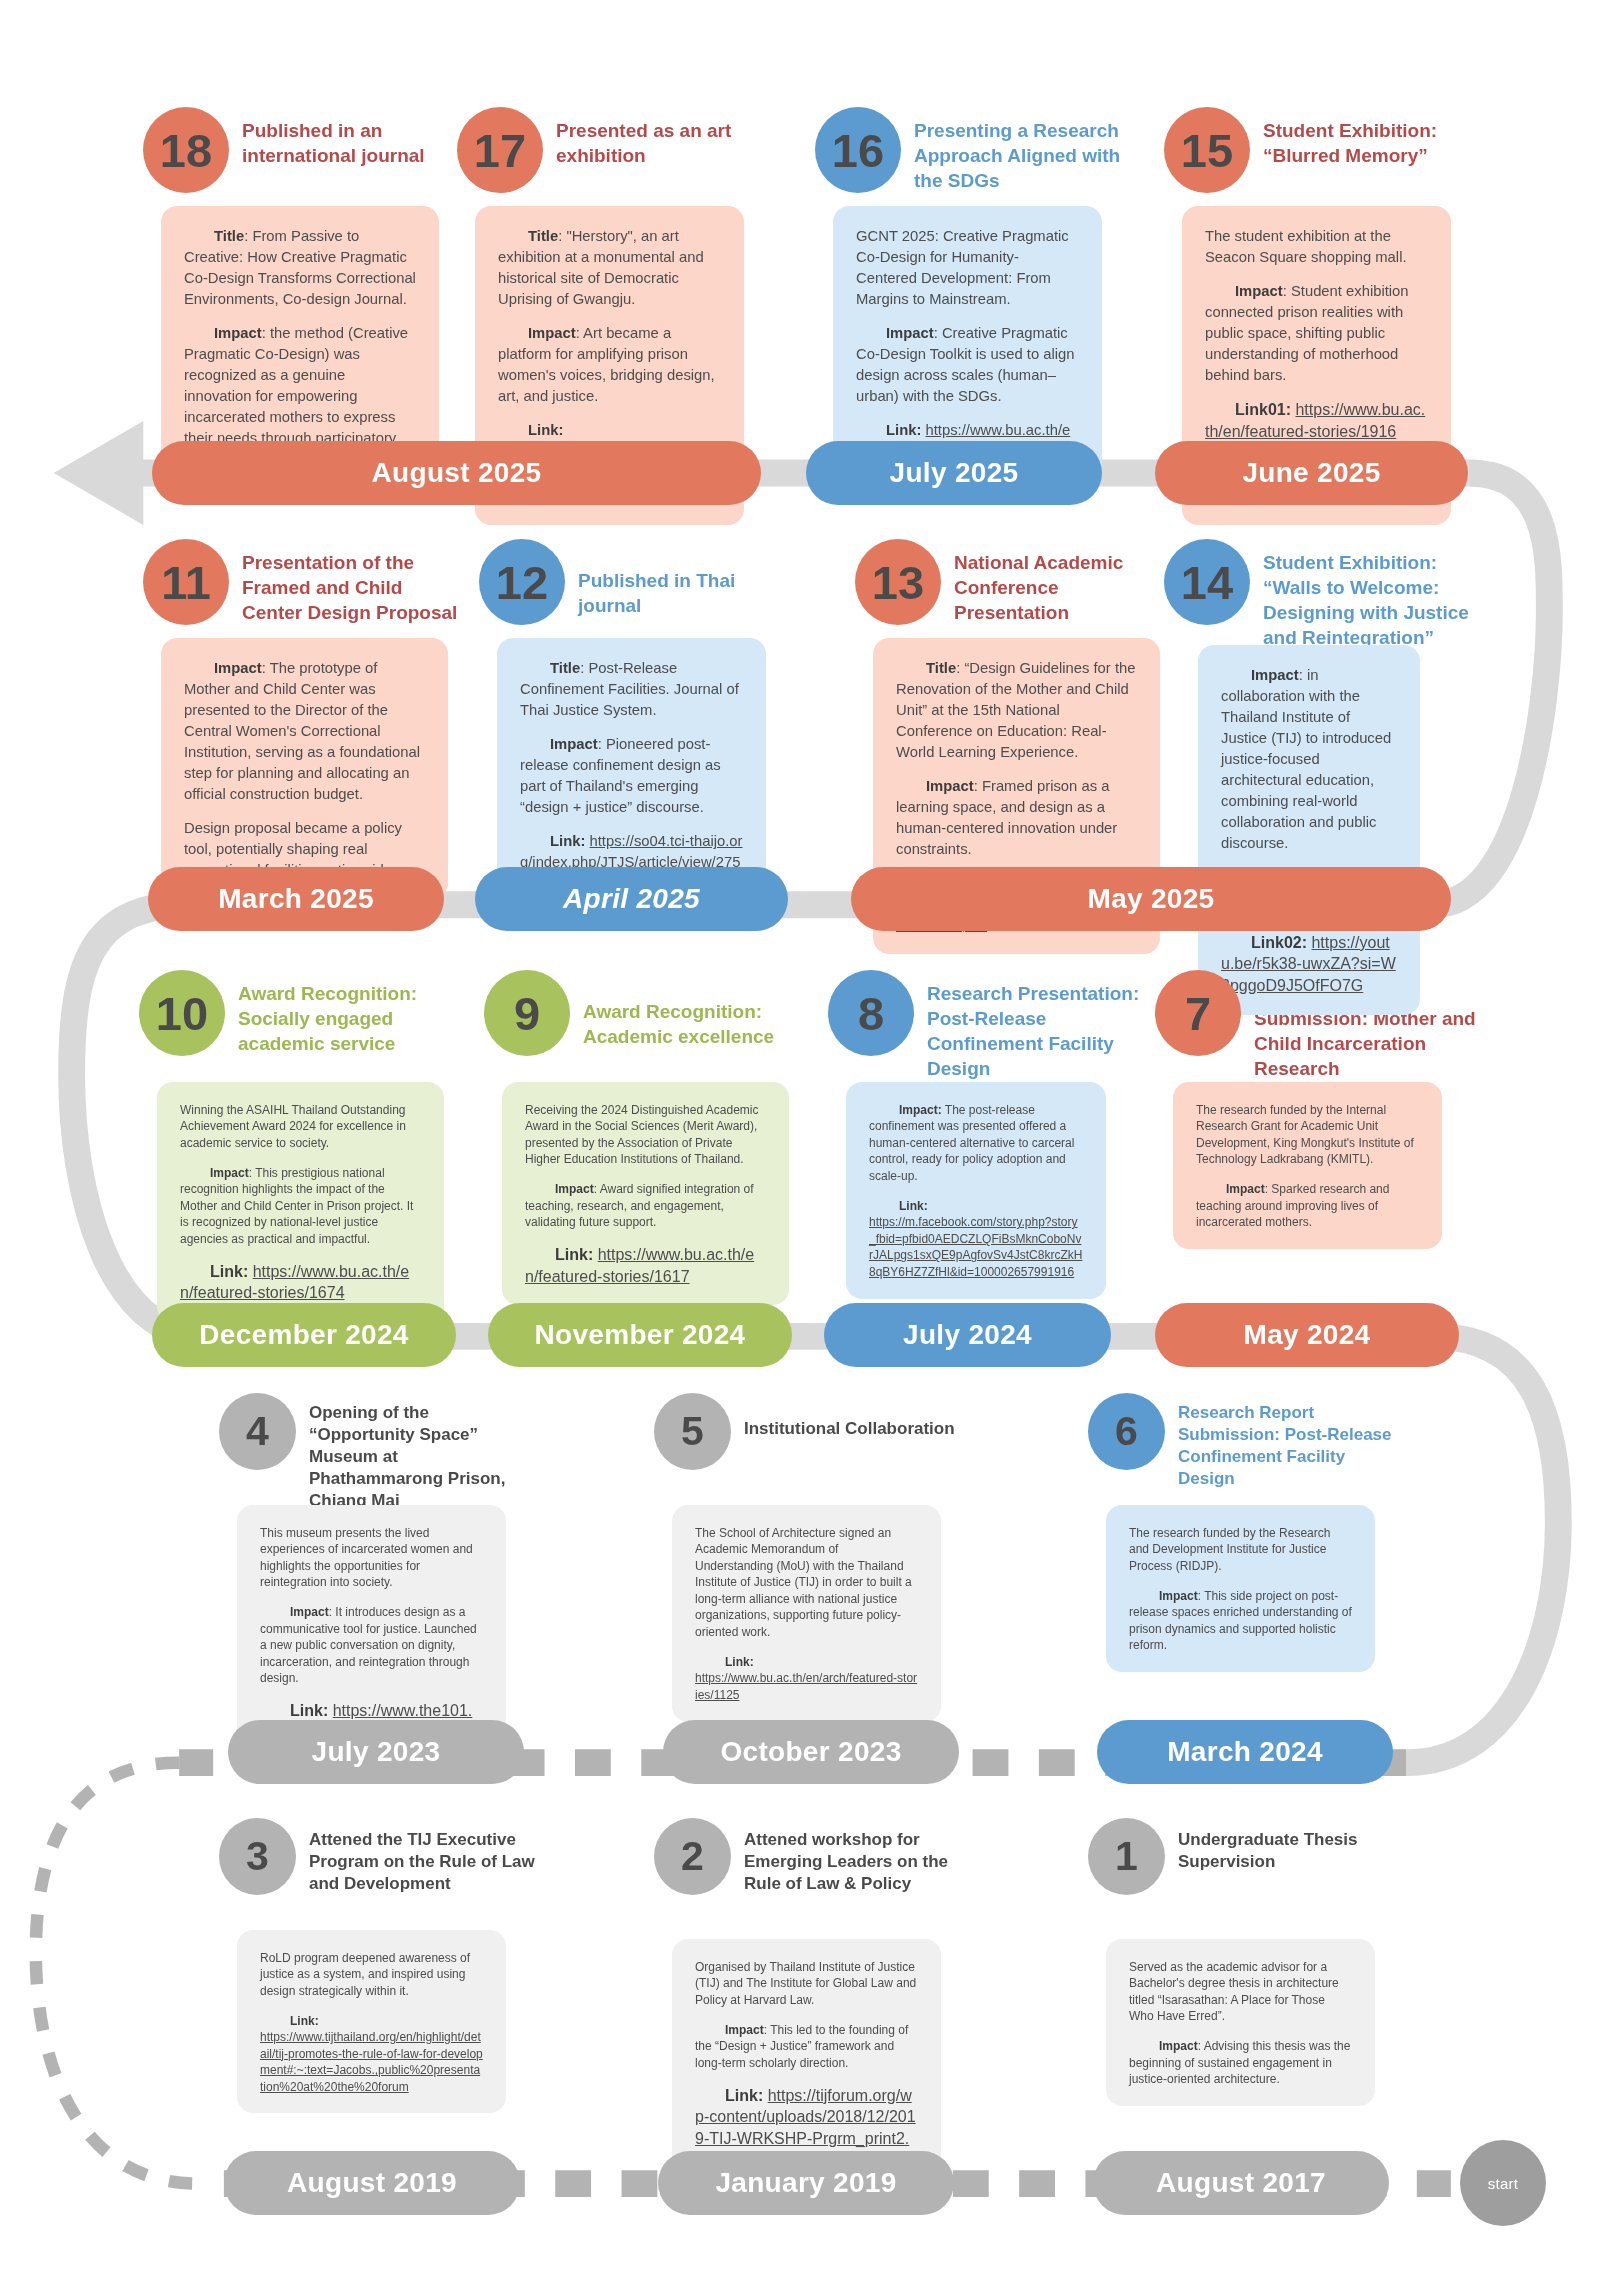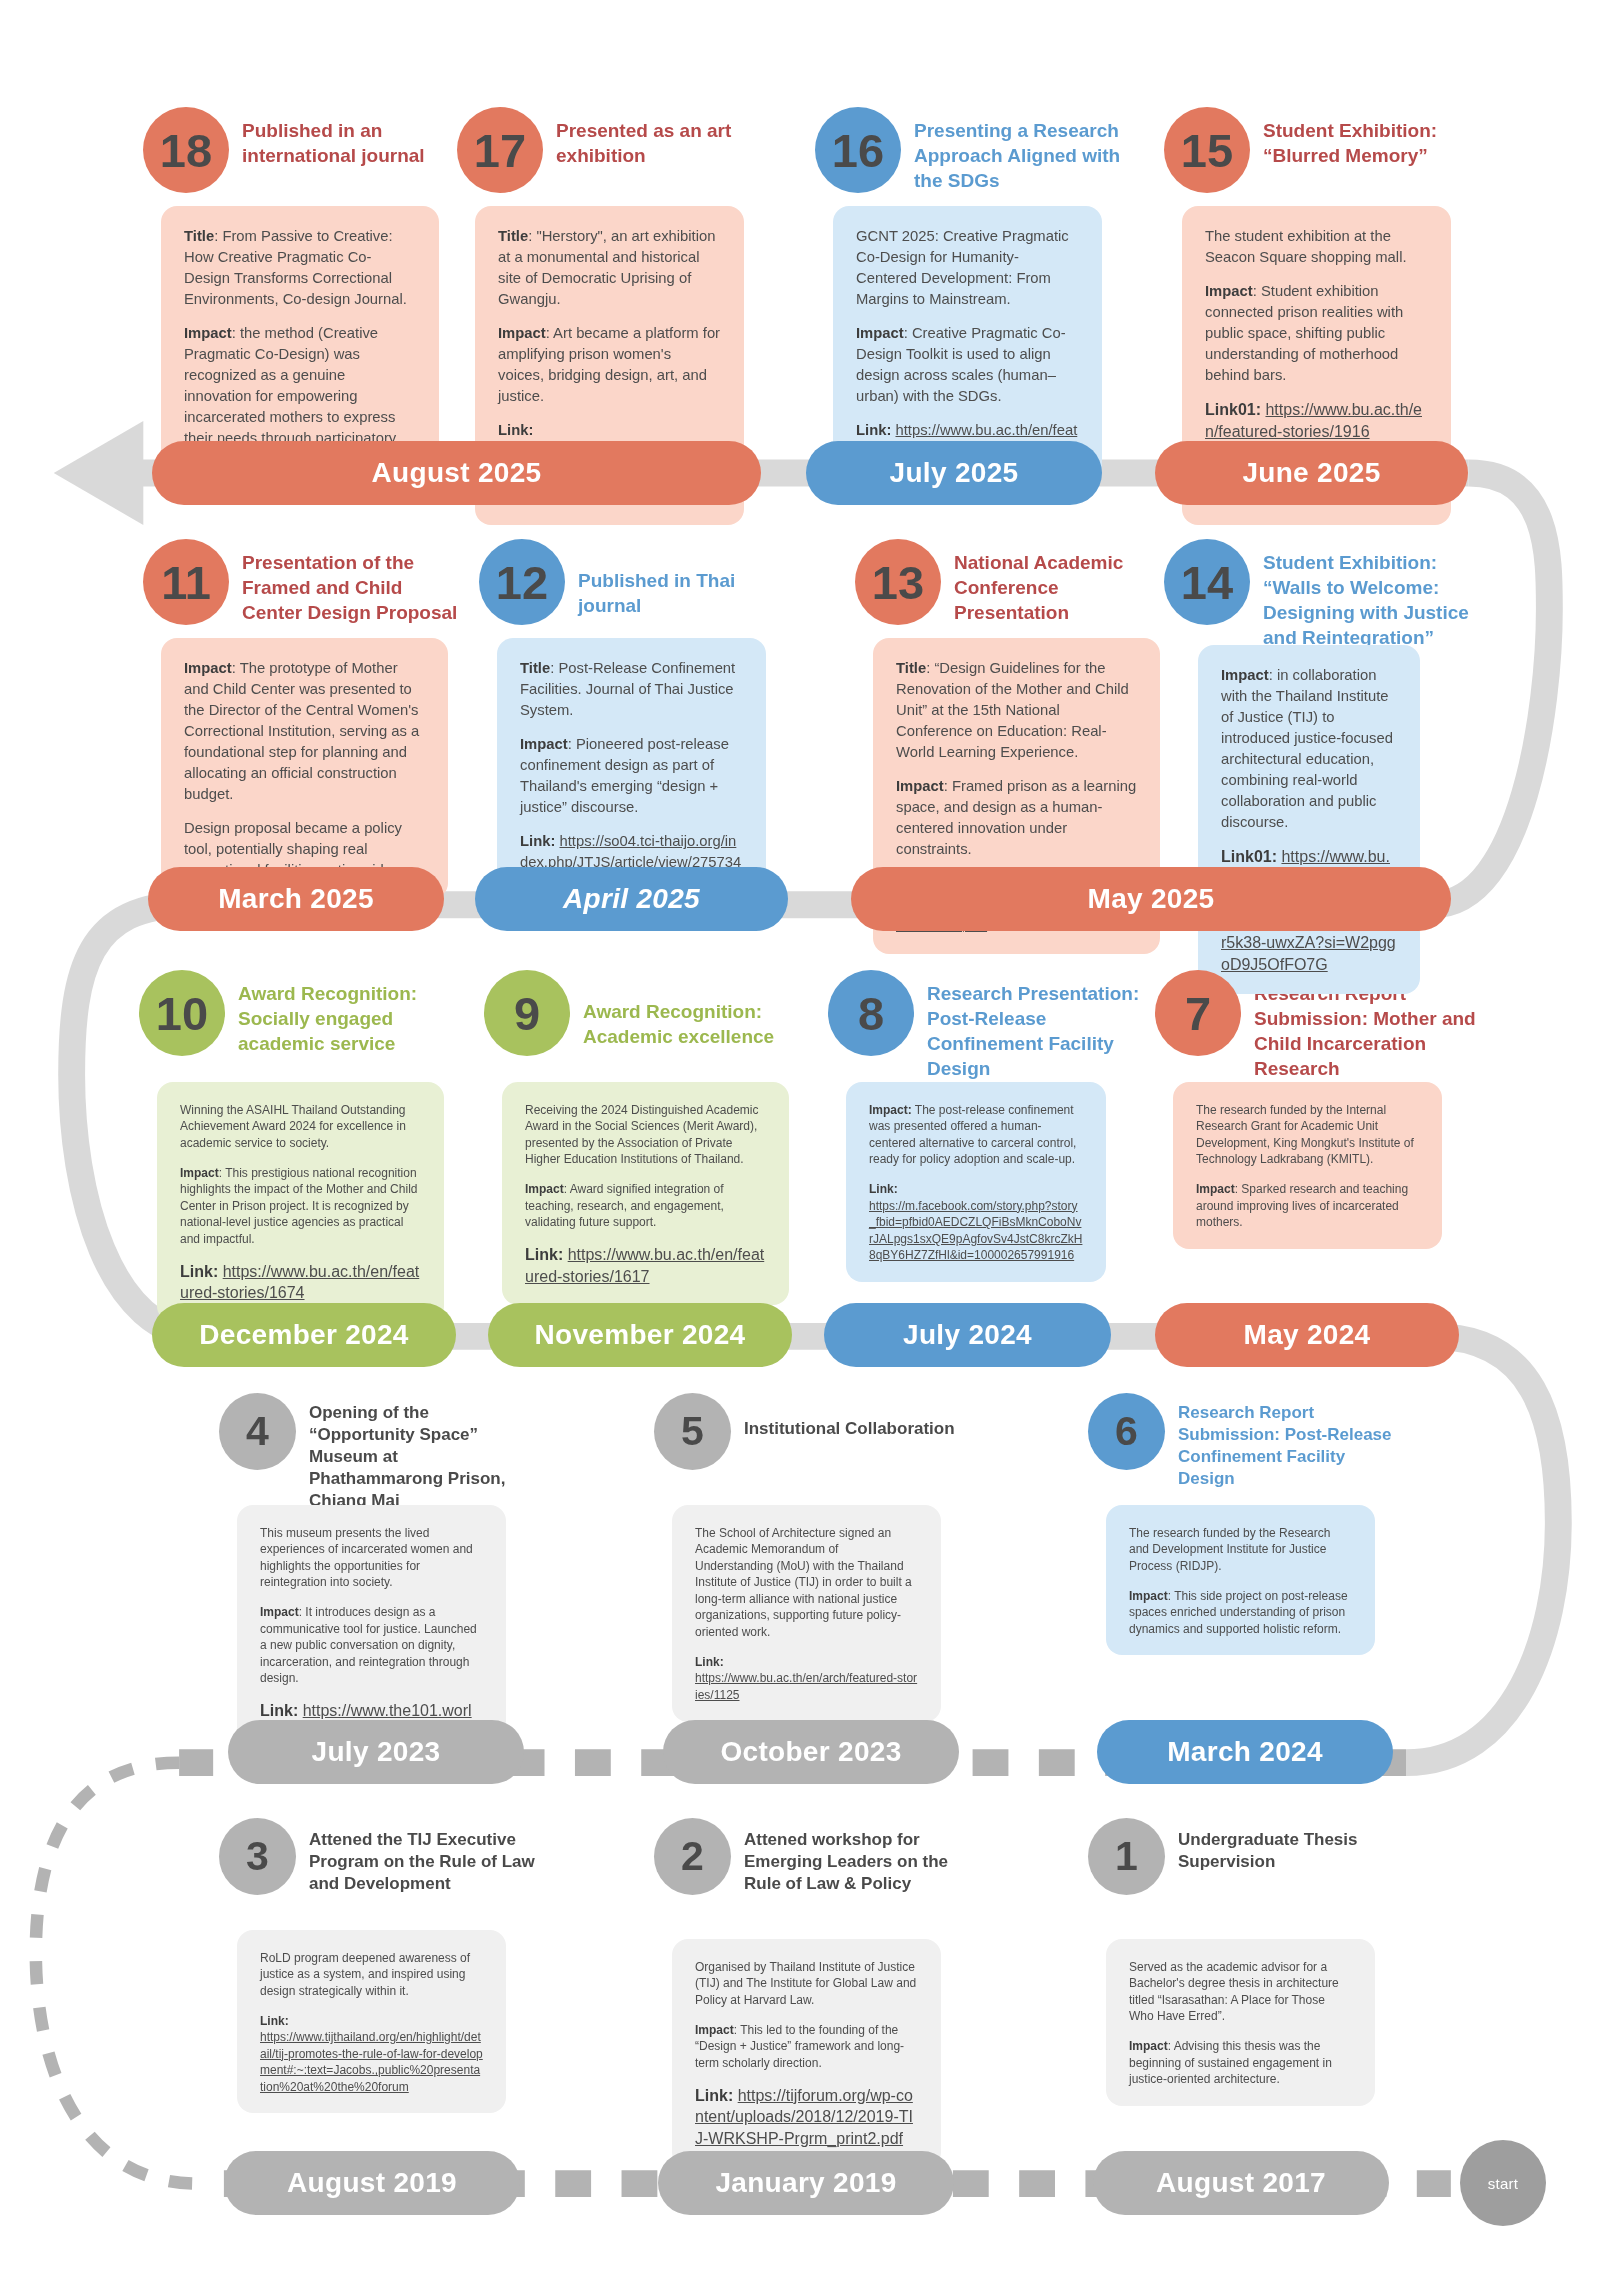--- a/index.html
+++ b/index.html
@@ -27,21 +27,21 @@
     position: absolute; top: 10.7px;
     font-size: 19px; font-weight: bold; line-height: 1.33;
   }
   .headline.sm { font-size: 17px; line-height: 1.3; }
   .card {
     position: absolute; border-radius: 16px; padding: 19.7px 23px 18px 23px;
     font-size: 14.8px; line-height: 1.42; color: #4d4d4d; z-index: 1;
   }
   .card p { margin-bottom: 13.4px; }
   .card p:last-child { margin-bottom: 0; }
-  .card b { font-weight: bold; color: #3d3d3d; }
+  .card b { font-weight: bold; color: #3d3d3d; margin-left: 30px; }
   .card .lnk { text-decoration: underline; word-break: break-all; }
   .card.tiny { font-size: 12px; line-height: 1.38; }
   .card .small { font-size: 16px; line-height: 1.35; word-break: break-all; }
   .card .xsmall { font-size: 9.9px; line-height: 1.3; word-break: break-all; }
 
   
   .pill {
     position: absolute; height: 64px; border-radius: 32px;
     display: flex; align-items: center; justify-content: center;
     color: #fff; font-size: 28px; font-weight: bold; letter-spacing: 0.3px;

